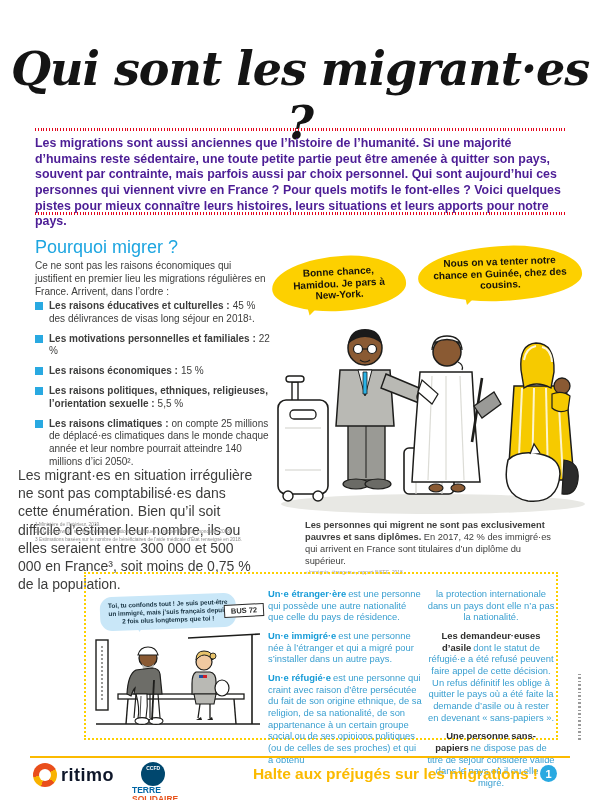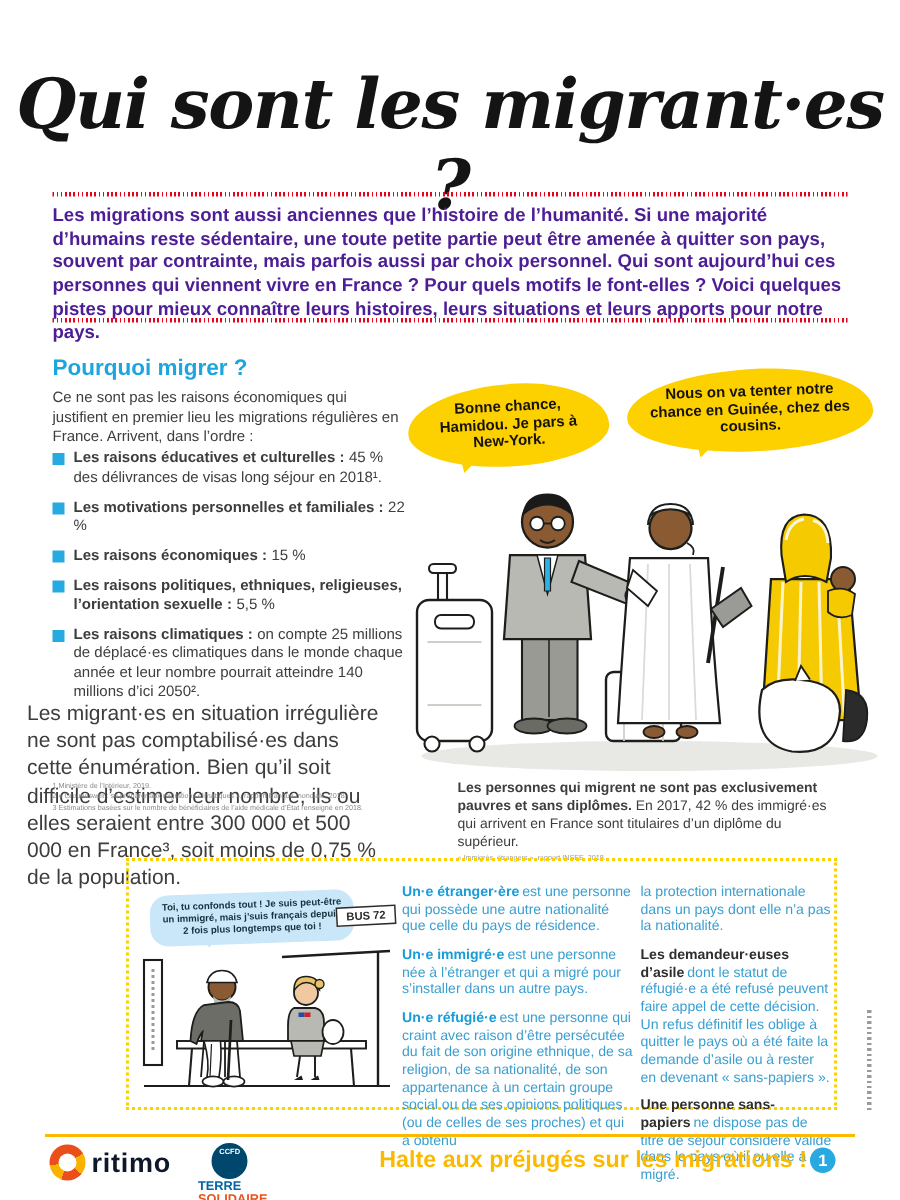--- a/index.html
+++ b/index.html
@@ -9,21 +9,21 @@
   .title { position:absolute; left:0; top:42px; width:600px; text-align:center;
            font-family:"DejaVu Serif", serif; font-style:italic; font-weight:bold;
            font-size:46px; letter-spacing:-1px; color:#141414; }
 
   .dotline-red { position:absolute; left:35px; width:530px; height:3px;
     background:repeating-linear-gradient(90deg,#e2051c 0 1px, transparent 1px 2.8px); }
 
   .intro { position:absolute; left:35px; top:136px; width:532px;
            color:#4c1d95; font-weight:bold; font-size:12.4px; line-height:1.26; }
 
-  .why-head { position:absolute; left:35px; top:237px; font-size:15px; font-weight:bold; color:#1da5e0; }
+  .why-head { position:absolute; left:35px; top:237px; font-size:18px; font-weight:normal; color:#1da5e0; }
   .why-lead { position:absolute; left:35px; top:259px; width:232px; font-size:10px; line-height:1.3; color:#3d3d3c; }
 
   .reasons { position:absolute; left:35px; top:300px; width:236px; }
   .reason { display:flex; margin-bottom:7px; }
   .sq { flex:0 0 auto; width:8px; height:8px; background:#29a9e1; margin:2px 6px 0 0; }
   .reason p { font-size:10px; line-height:1.28; color:#3d3d3c; }
   .reason .b { font-weight:bold; margin-right:3px; }
 
   .irregular { position:absolute; left:18px; top:466px; width:236px; font-size:14px; line-height:1.3; color:#3d3d3c; }
   .footnotes { position:absolute; left:35px; top:521px; width:240px; font-size:4.8px; line-height:1.55; color:#8a8a8a; }
@@ -51,21 +51,21 @@
                   border-radius:12px; padding:5px 7px; font-size:6.4px; line-height:1.25;
                   font-weight:bold; color:#15303f; text-align:center; transform:rotate(-2deg); }
   .comic-bubble:after { content:""; position:absolute; bottom:-7px; left:34px;
                   border:5px solid transparent; border-top:9px solid #c9e7f8; }
   .bus-sign { position:absolute; left:224px; top:604px; width:40px; height:13px; background:#fff;
               border:1px solid #2b2b2b; font-size:7.5px; font-weight:bold; color:#2b2b2b;
               display:flex; align-items:center; justify-content:center; transform:rotate(-3deg); }
 
   .defs-col { position:absolute; top:588px; font-size:9.4px; line-height:1.24; color:#3a9fd0; }
   .defs-col.c1 { left:268px; width:154px; }
-  .defs-col.c2 { left:427px; width:128px; }
+  .defs-col.c2 { left:427px; width:128px;text-align:center; }
   .defs-col p { margin-bottom:7px; }
   .term-blue { font-weight:bold; color:#189cd8; margin-right:2px; }
   .term-dark { font-weight:bold; color:#2e2e2d; margin-right:2px; }
 
   .side-credit { position:absolute; left:578px; top:672px; width:3px; height:68px;
     background:repeating-linear-gradient(0deg,#9a9a9a 0 1.6px, transparent 1.6px 3.6px); }
 
   
   .footer-line { position:absolute; left:30px; top:756px; width:540px; height:2px; background:#fbba00; }
   .ritimo { position:absolute; left:33px; top:763px; display:flex; align-items:center; }

